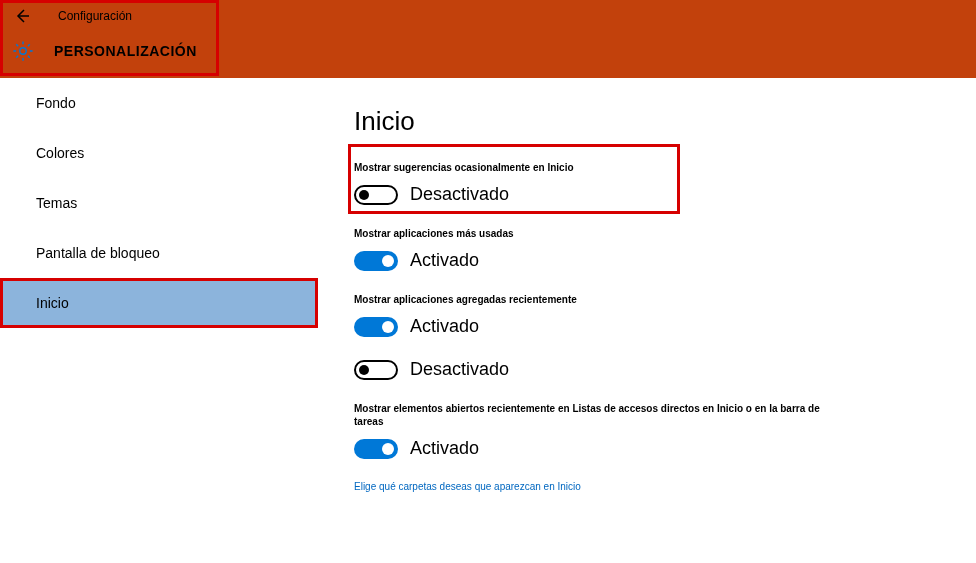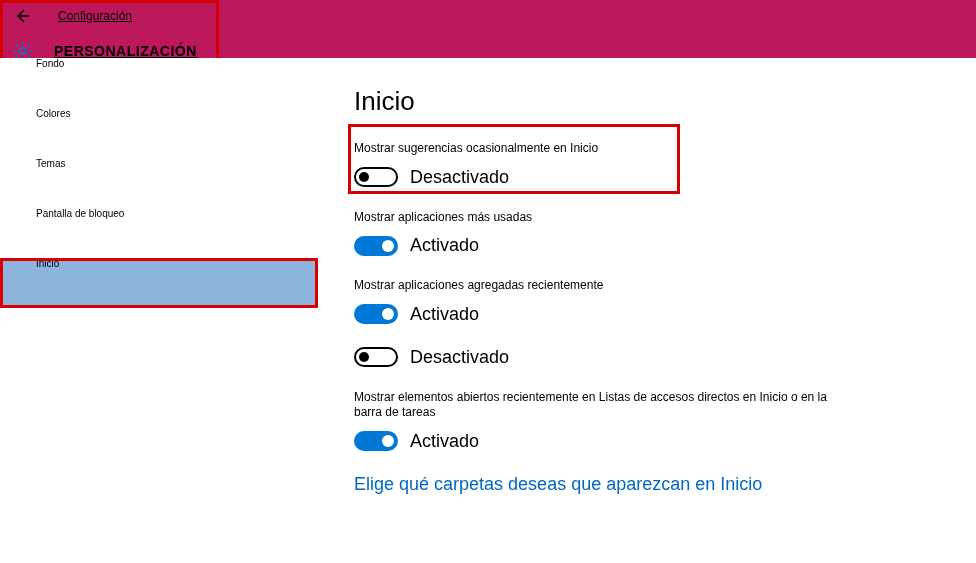--- a/index.html
+++ b/index.html
@@ -1,40 +1,40 @@
 <!DOCTYPE html>
 <html><head>
 <meta charset="utf-8">
 <style>
   html,body{margin:0;padding:0;width:976px;height:563px;font-family:"Segoe UI",Arial,sans-serif;background:#fff;color:#000;}
-  .header{background:#be185d;height:58px;position:relative;text-decoration:underline;}
+  .header{background:#c2410c;height:78px;position:relative;}
   .header-top{display:flex;align-items:center;padding-top:6px;padding-left:12px;}
   .back-arrow{width:20px;height:20px;display:flex;align-items:center;justify-content:center;}
   .back-arrow svg{width:16px;height:16px;}
   .config-label{margin-left:26px;font-size:12px;}
   .header-main{display:flex;align-items:center;margin-top:14px;padding-left:12px;}
   .gear-icon{width:22px;height:22px;margin-right:20px;}
   .gear-icon svg{width:22px;height:22px;}
   .section-title{font-weight:600;font-size:14px;letter-spacing:.5px;}
   .body{display:flex;height:485px;}
   .sidebar{width:318px;background:#fff;}
-  .sidebar-item{height:50px;display:flex;align-items:flex-start;padding-left:36px;font-size:10px;cursor:pointer;}
+  .sidebar-item{height:50px;display:flex;align-items:center;padding-left:36px;font-size:14px;cursor:pointer;}
   .sidebar-item.selected{background:#8cb4dc;}
   .content{flex:1;padding:28px 36px 10px 36px;background:#fff;}
   .page-title{font-size:26px;font-weight:300;margin:0 0 24px 0;}
   .setting-group{margin-bottom:22px;}
-  .setting-label{font-size:12px;margin-bottom:10px;line-height:1.3;}
+  .setting-label{font-size:10px;margin-bottom:10px;line-height:1.3;font-weight:bold;}
   .toggle-row{display:flex;align-items:center;}
   .switch{width:44px;height:20px;border-radius:10px;position:relative;cursor:pointer;box-sizing:border-box;}
   .switch.off{border:2px solid #000;background:#fff;}
   .switch.off .knob{width:10px;height:10px;border-radius:50%;background:#000;position:absolute;left:3px;top:3px;}
   .switch.on{background:#0078d7;}
   .switch.on .knob{width:12px;height:12px;border-radius:50%;background:#fff;position:absolute;right:4px;top:4px;}
   .toggle-text{margin-left:12px;font-size:18px;}
-  .link{color:#0067c0;font-size:18px;cursor:pointer;}
+  .link{color:#0067c0;font-size:10px;cursor:pointer;}
   .hl-header{position:absolute;left:0;top:0;width:219px;height:76px;border:3px solid #d60000;pointer-events:none;box-sizing:border-box;}
   .hl-sidebar{position:absolute;border:3px solid #d60000;pointer-events:none;box-sizing:border-box;}
   .hl-content{position:absolute;border:3px solid #d60000;pointer-events:none;box-sizing:border-box;}
   .rel{position:relative;}
 </style>
 </head>
 <body>
 
 <div class="header rel">
   <div class="header-top">

